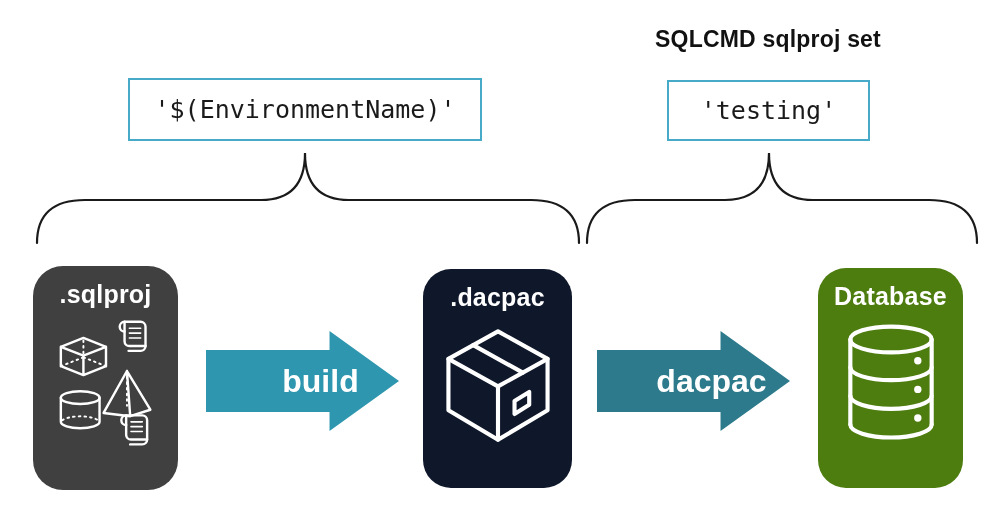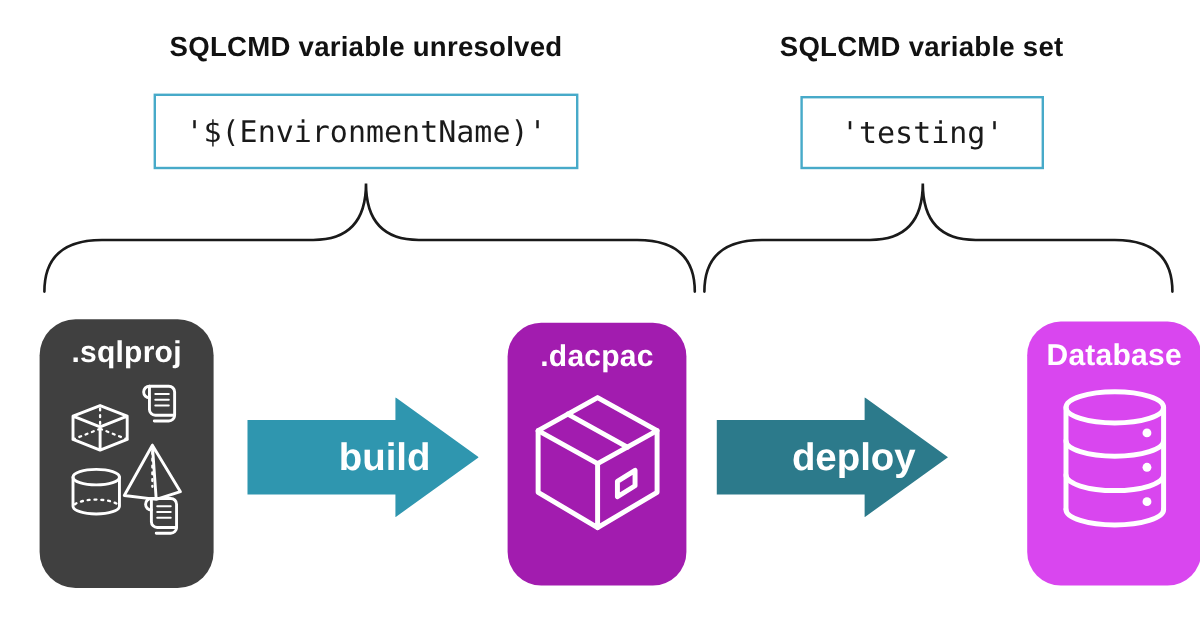--- a/index.html
+++ b/index.html
@@ -32,30 +32,29 @@
   }
   .block-arrow{
     position:absolute;width:193px;height:100px;
     clip-path:polygon(0 19%,64% 19%,64% 0,100% 50%,64% 100%,64% 81%,0 81%);
   }
   .arrow-label{
     position:absolute;left:0;top:0;width:72%;height:100%;
     display:flex;align-items:center;justify-content:center;
     font-size:32px;font-weight:700;color:#ffffff;margin-left:45px;
   }
-  .n1{background:#404040;} .n2{background:#a21caf;} .n3{background:#d946ef;margin-left:38px;}
+  .n1{background:#404040;} .n2{background:#0f172a;} .n3{background:#4d7c0f;}
   .a1{background:#2F96AF;} .a2{background:#2C7A8B;}
 </style>
 </head>
 <body>
 
 <div id="stage">
 
-  <div class="heading" style="left:105px;">SQLCMD variable unresolved</div>
-  <div class="heading" style="left:568px;">SQLCMD variable set</div>
+  <div class="heading" style="left:568px;">SQLCMD sqlproj set</div>
 
   <div class="code-box" style="left:128px;top:78px;width:354px;height:63px;">
     <span>'$(EnvironmentName)'</span>
   </div>
   <div class="code-box" style="left:667px;top:80px;width:203px;height:61px;">
     <span>'testing'</span>
   </div>
 
   <svg class="brace" style="left:30px;top:150px;" width="556" height="96" viewBox="0 0 556 96">
     <path d="M7,93 Q7,50 55,50 L231,50 Q275,50 275,3 Q275,50 319,50 L501,50 Q549,50 549,93"></path>
@@ -109,21 +108,21 @@
     <svg class="node-icon" style="margin-top:12px;" width="114" height="123" viewBox="0 0 124 134">
       <path stroke-width="4.5" d="M62,8 L116,38 L62,68 L8,38 Z"></path>
       <path stroke-width="4.5" d="M35,23 L89,53"></path>
       <path stroke-width="4.5" d="M8,38 V94 L62,126 V68"></path>
       <path stroke-width="4.5" d="M116,38 V94 L62,126"></path>
       <path stroke-width="4.5" d="M80,84 L96,74 V88 L80,98 Z"></path>
     </svg>
   </div>
 
   <div class="block-arrow a2" style="left:597px;top:331px;">
-    <span class="arrow-label">deploy</span>
+    <span class="arrow-label">dacpac</span>
   </div>
 
   <div class="node n3" style="left:818px;top:268px;width:145px;height:220px;">
     <div class="node-label">Database</div>
     <svg class="node-icon" style="margin-top:10px;" width="102" height="122" viewBox="0 0 110 132">
       <ellipse stroke-width="4.5" cx="55" cy="20" rx="44" ry="14"></ellipse>
       <path stroke-width="4.5" d="M11,20 V112 M99,20 V112"></path>
       <path stroke-width="4.5" d="M11,112 A44,14 0 0 0 99,112"></path>
       <path stroke-width="4.5" d="M11,50 A44,14 0 0 0 99,50"></path>
       <path stroke-width="4.5" d="M11,81 A44,14 0 0 0 99,81"></path>

